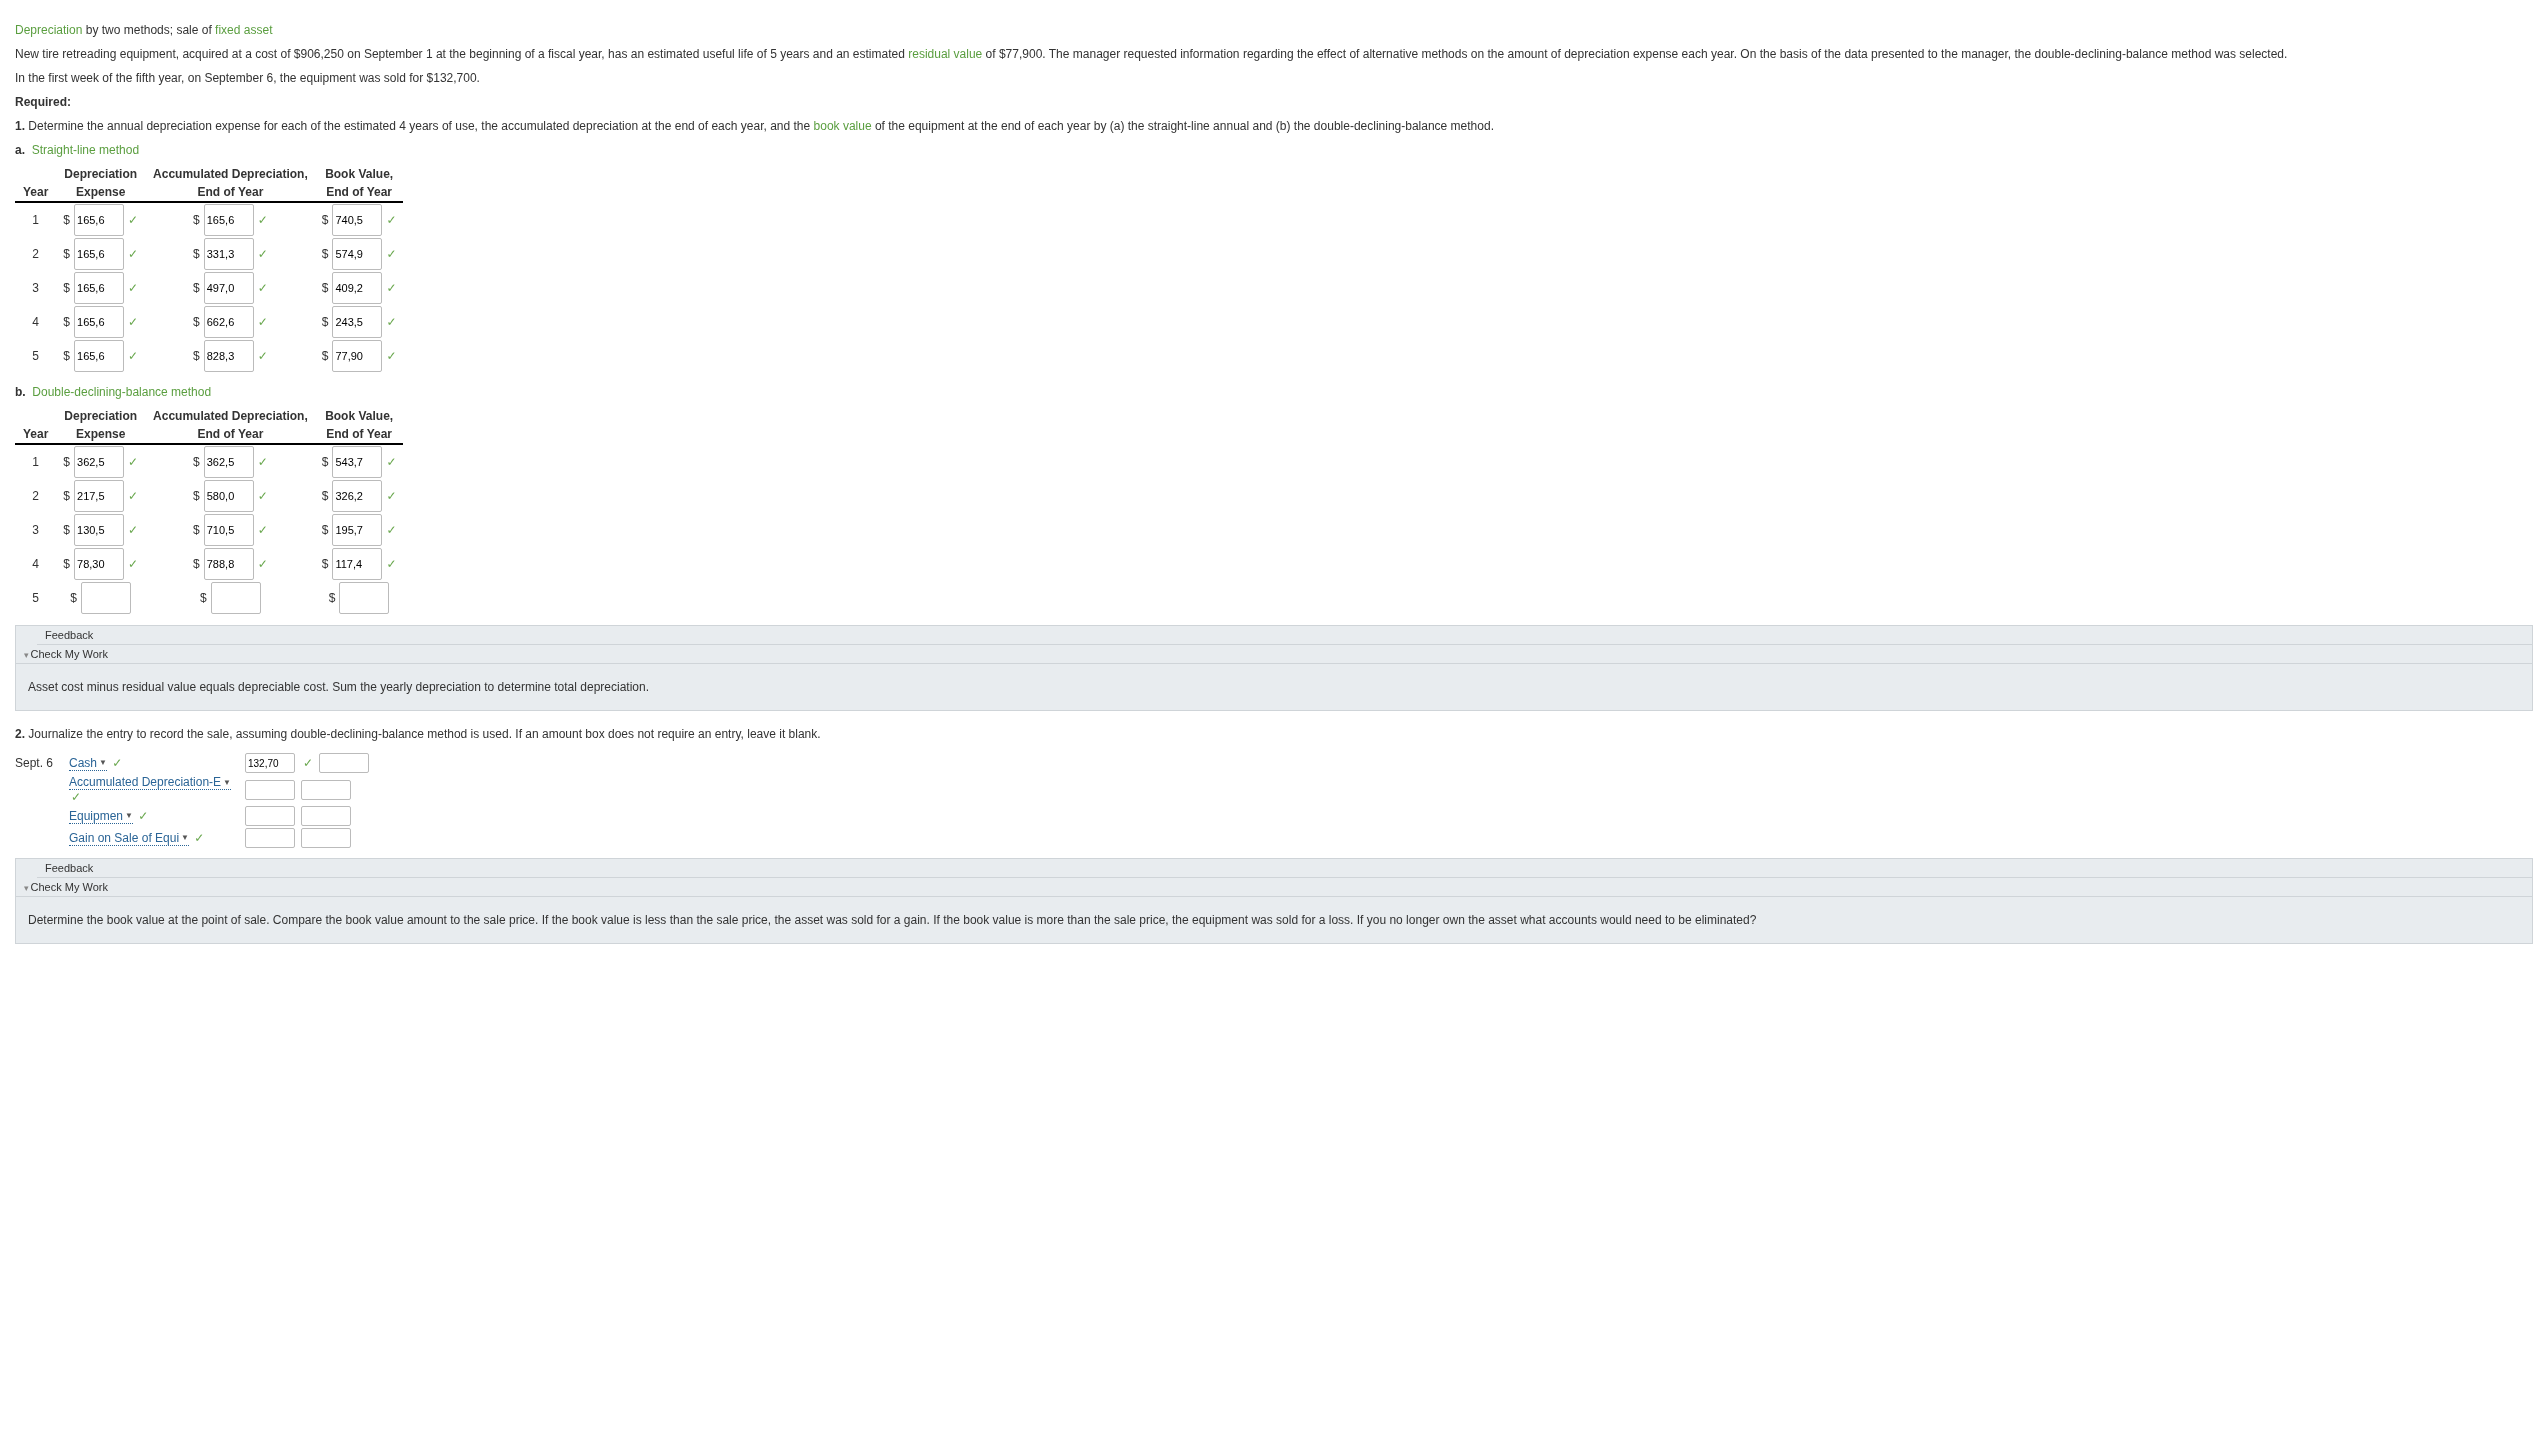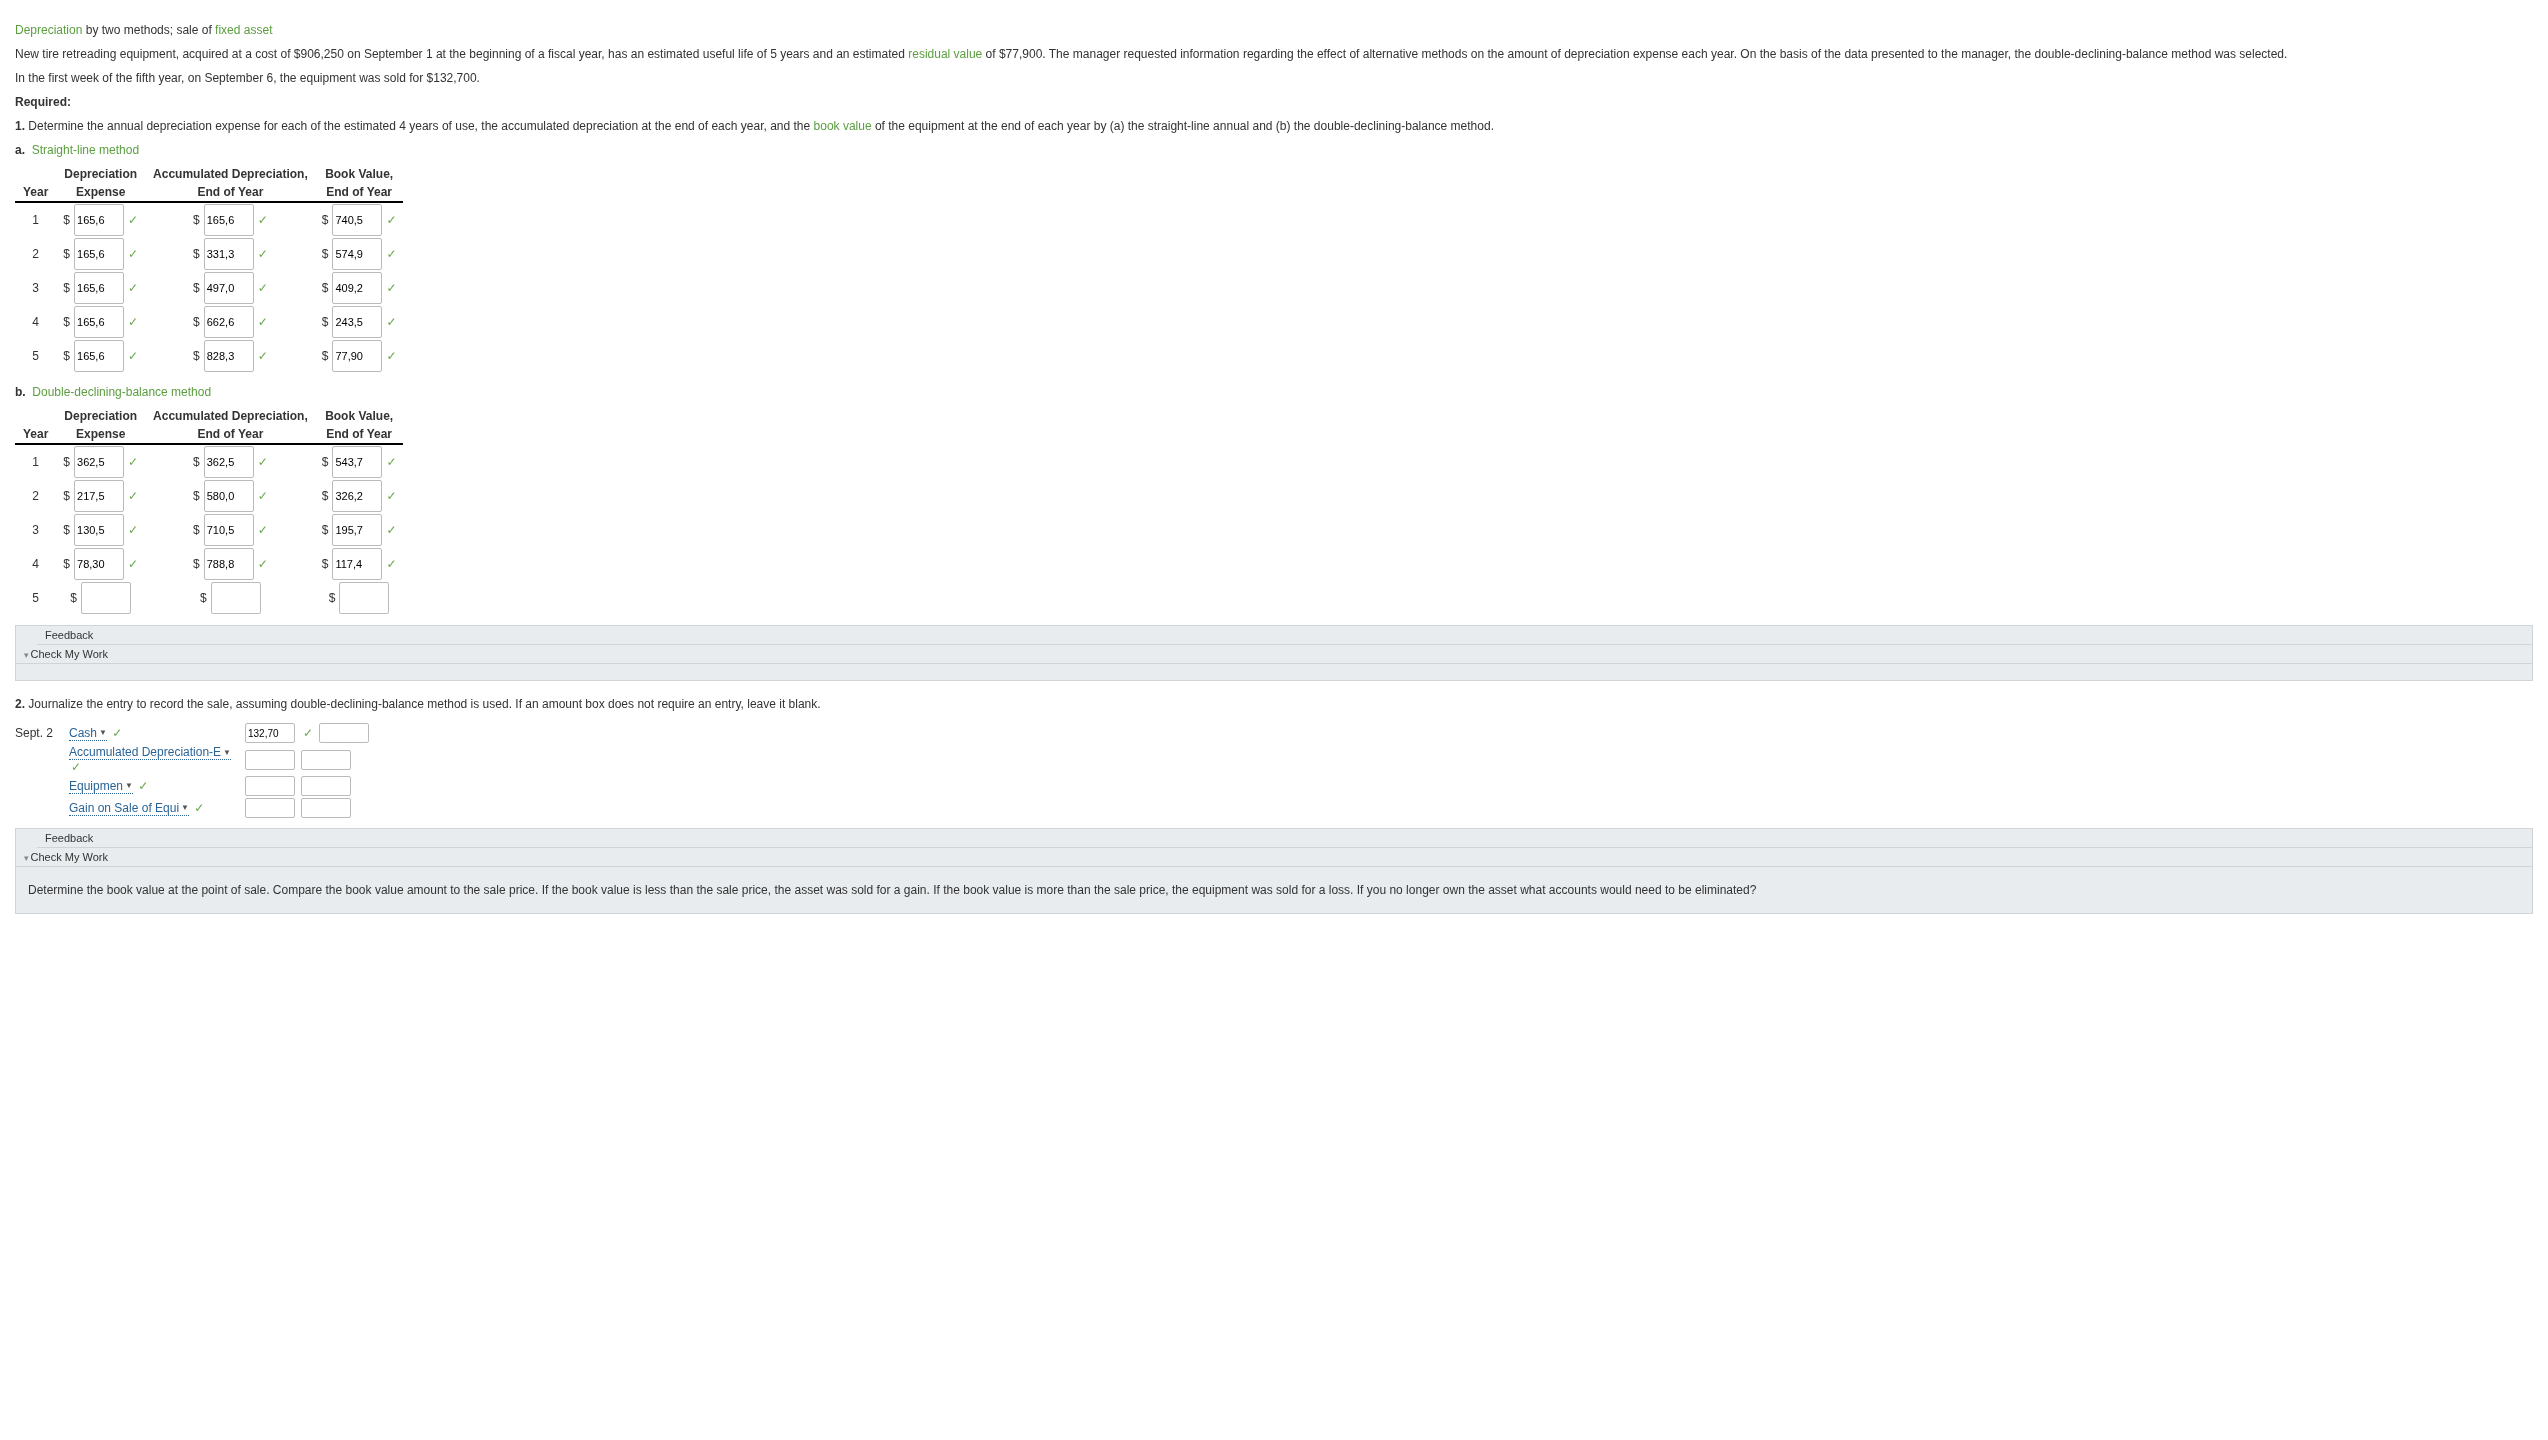--- a/index.html
+++ b/index.html
@@ -284,30 +284,31 @@
             <input class="inpt" value="" style="">
           </span></td>
       </tr>
     </tbody>
 </table>
 
 <div class="feedback-box">
   <div class="fb-head">Feedback</div>
   <div class="fb-sub"><span class="tri">▾</span><span>Check My Work</span></div>
   <div class="fb-body">
+    <p>Asset cost minus residual value equals depreciable cost. Sum the yearly depreciation to determine total depreciation.</p>
   </div>
 </div>
 
 <p style="margin-top:14px;">
   <span class="bold">2.</span><span> Journalize the entry to record the sale, assuming double-declining-balance method is used. If an amount box does not require an entry, leave it blank.</span>
 </p>
 
 <div class="journal" id="journal">
     <div class="journal-row">
-      <span class="date-lbl">Sept. 2</span>
+      <span class="date-lbl">Sept. 6</span>
       <span class="acct-col"><span class="acct">Cash<span class="caret">▼</span></span> <span class="check">✓</span></span>
       <input class="jinpt" value="132,70" style="">
       <span class="check">✓</span>
       <input class="jinpt" value="" style="">
     </div>
     <div class="journal-row">
       <span class="date-lbl"></span>
       <span class="acct-col"><span class="acct">Accumulated Depreciation-E<span class="caret">▼</span></span> <span class="check">✓</span></span>
       <input class="jinpt" value="" style="">
       <input class="jinpt" value="" style="">

